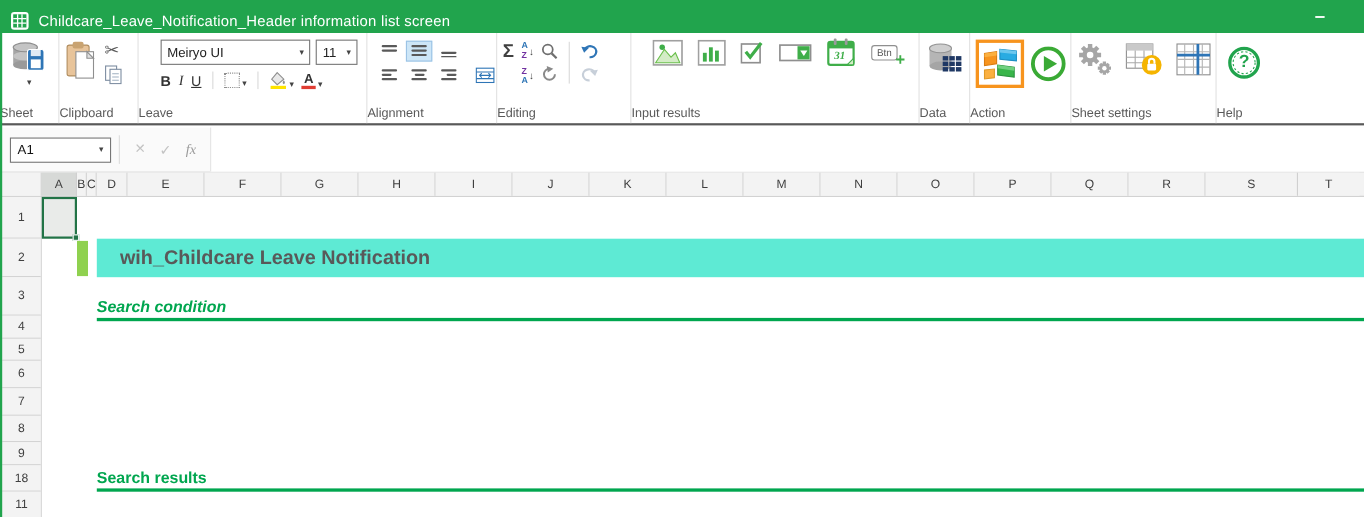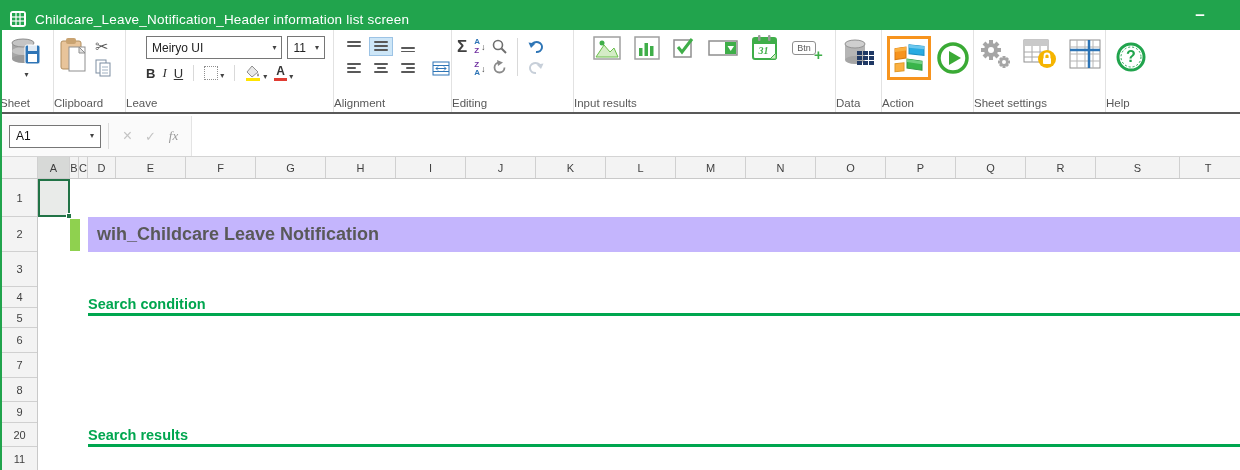--- a/index.html
+++ b/index.html
@@ -77,29 +77,29 @@
     color:#3f3f3f; border-bottom:1px solid #d0d0d0; background:#f3f3f3; }
 
   .sheet { position:absolute; top:179px; left:38px; right:0; bottom:0; background:#fff; }
 
   .a1-cell { position:absolute; left:0; top:0; width:32px; height:38px;
     border:2px solid var(--dark-green); background:#e9ebe9; }
   .fill-handle { position:absolute; right:-4px; bottom:-4px; width:6px; height:6px;
     background:var(--dark-green); border:1px solid #fff; }
 
   .title-band { position:absolute; left:50px; top:38px; right:0; height:35px;
-    background:#c4b5fd; display:flex; align-items:center; padding-left:9px;
+    background:#5eead4; display:flex; align-items:center; padding-left:21px;
     font-size:18px; font-weight:bold; color:#595959; }
   .green-bar { position:absolute; left:32px; top:40px; width:10px; height:32px;
     background:var(--bar-green); }
 
   .section { position:absolute; left:50px; right:0; border-bottom:3px solid var(--section-green);
     font-size:14.5px; font-weight:bold; color:var(--section-green);
     display:flex; align-items:flex-end; padding-bottom:1px; }
-  .section-1 { top:116px; height:21px; }
+  .section-1 { top:92px; height:21px;font-style:italic; }
   .section-2 { top:245px; height:23px; }
 
   svg { display:block; }
 </style>
 </head>
 <body>
 
 <div class="titlebar">
   <span class="app-icon">
     <svg width="18" height="18" viewBox="0 0 18 18">
@@ -527,21 +527,21 @@
 <div class="rowheaders">
   <span class="rh sel-hdr" style="height:38px">1</span>
   <span class="rh" style="height:35px">2</span>
   <span class="rh" style="height:35px">3</span>
   <span class="rh" style="height:21px">4</span>
   <span class="rh" style="height:20px">5</span>
   <span class="rh" style="height:25px">6</span>
   <span class="rh" style="height:25px">7</span>
   <span class="rh" style="height:24px">8</span>
   <span class="rh" style="height:21px">9</span>
-  <span class="rh" style="height:24px">20</span>
+  <span class="rh" style="height:24px">18</span>
   <span class="rh" style="height:23px; border-bottom:none;">11</span>
 </div>
 
 <div class="sheet">
   <div class="a1-cell">
     <span class="fill-handle"></span>
   </div>
   <div class="green-bar"></div>
   <div class="title-band">wih_Childcare Leave Notification</div>
   <div class="section section-1">Search condition</div>

